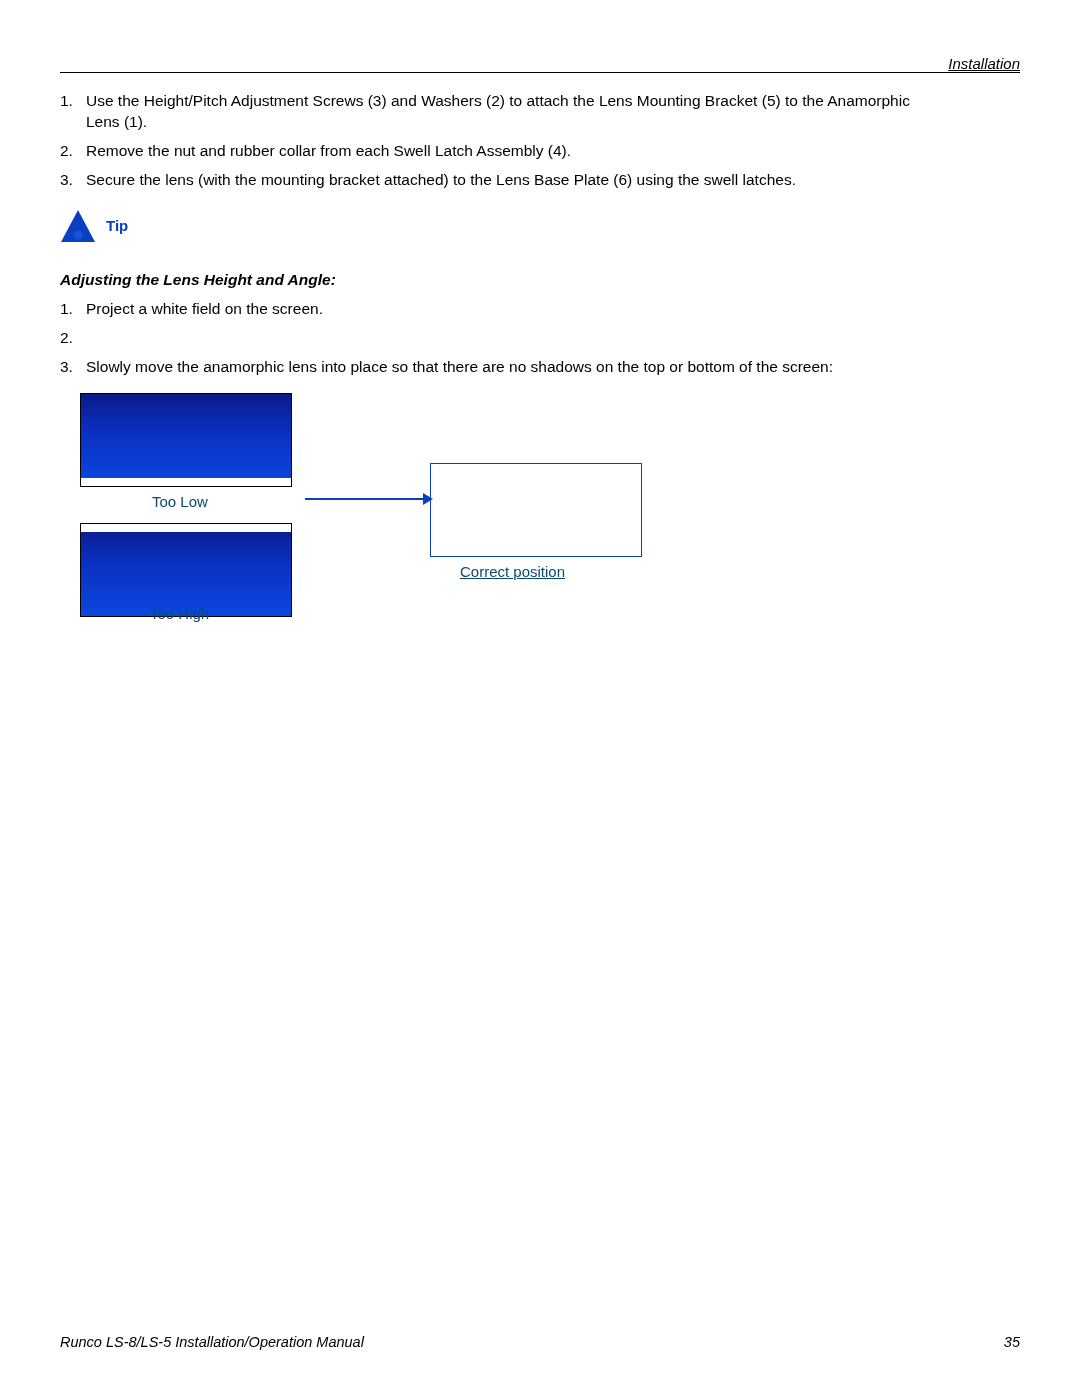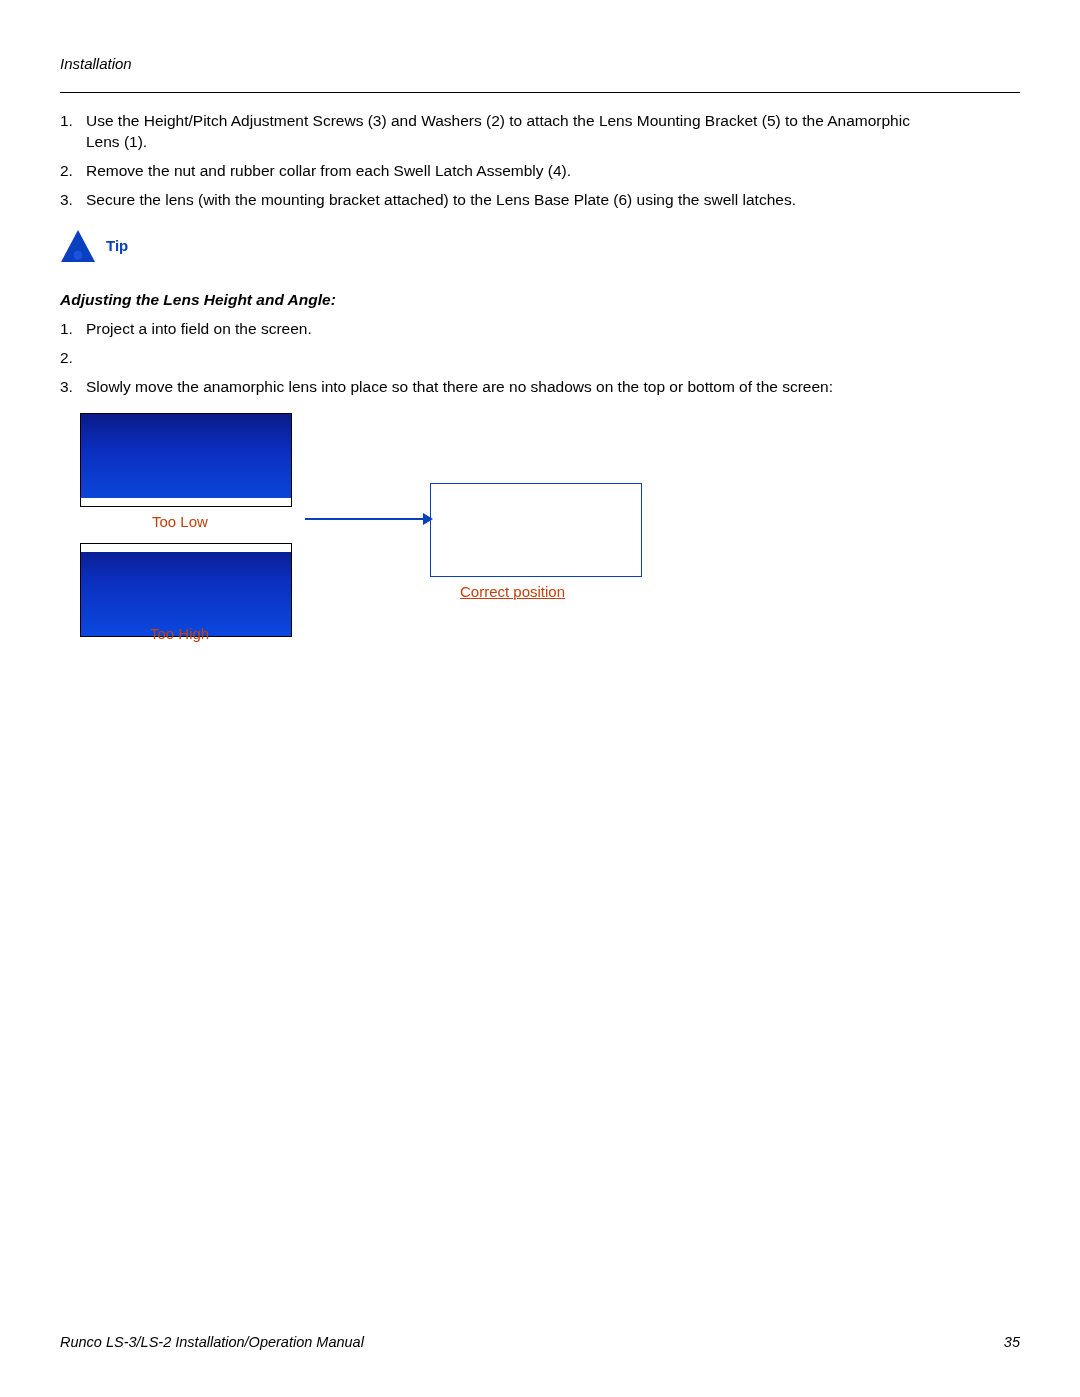--- a/index.html
+++ b/index.html
@@ -10,24 +10,24 @@
     font-size: 15.5px;
     color: #000;
     width: 1080px;
     height: 1397px;
     position: relative;
   }
   .page {
     padding: 55px 60px 0 60px;
   }
   .header-right {
-    text-align: left;
+    text-align: right;
     font-style: italic;
     font-size: 15px;
-    margin-bottom: 20px;
+    text-decoration: underline;
   }
   .hr {
     border-top: 1.5px solid #000;
     margin-bottom: 18px;
   }
   ol.main-list {
     padding-left: 0;
     margin: 0 0 16px 0;
     list-style: none;
     max-width: 850px;
@@ -93,21 +93,21 @@
     background: #fff;
   }
   .white-band-top {
     position: absolute;
     top: 0; left: 0; right: 0;
     height: 8px;
     background: #fff;
   }
   .label-blue {
     position: absolute;
-    color: #c2410c;
+    color: #0c4a6e;
     font-size: 15px;
   }
   .label-low { left: 92px; top: 100px; }
   .label-high { left: 90px; top: 212px; }
   .correct-box {
     position: absolute;
     left: 370px;
     top: 70px;
     width: 210px;
     height: 92px;
@@ -173,21 +173,21 @@
       </svg>
       <span class="tip-label">Tip</span>
     </div>
   </div>
 
   <div class="section-h">Adjusting the Lens Height and Angle:</div>
 
   <ol class="main-list">
     <li>
       <span class="num">1.</span>
-      <span>Project a into field on the screen.</span>
+      <span>Project a white field on the screen.</span>
     </li>
     <li>
       <span class="num">2.</span>
     </li>
     <li>
       <span class="num">3.</span>
       <span>Slowly move the anamorphic lens into place so that there are no shadows on the top or bottom of the screen:</span>
     </li>
   </ol>
 
@@ -204,15 +204,15 @@
 
     <div class="arrow-line"></div>
     <div class="arrow-head"></div>
 
     <div class="correct-box"></div>
     <div class="label-blue label-correct">Correct position</div>
   </div>
 </div>
 
 <div class="footer">
-  <span class="title">Runco LS-3/LS-2 Installation/Operation Manual</span>
+  <span class="title">Runco LS-8/LS-5 Installation/Operation Manual</span>
   <span class="pg">35</span>
 </div>
 
 </body></html>

